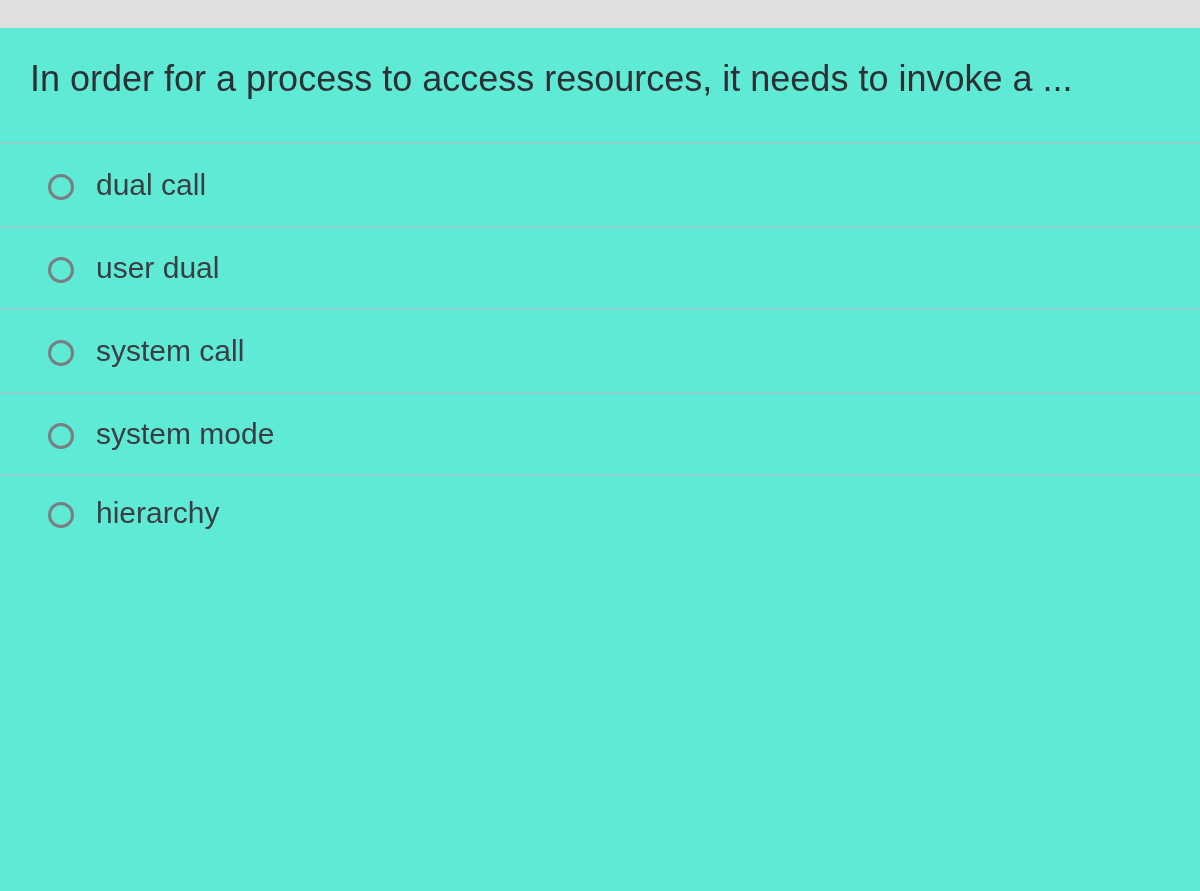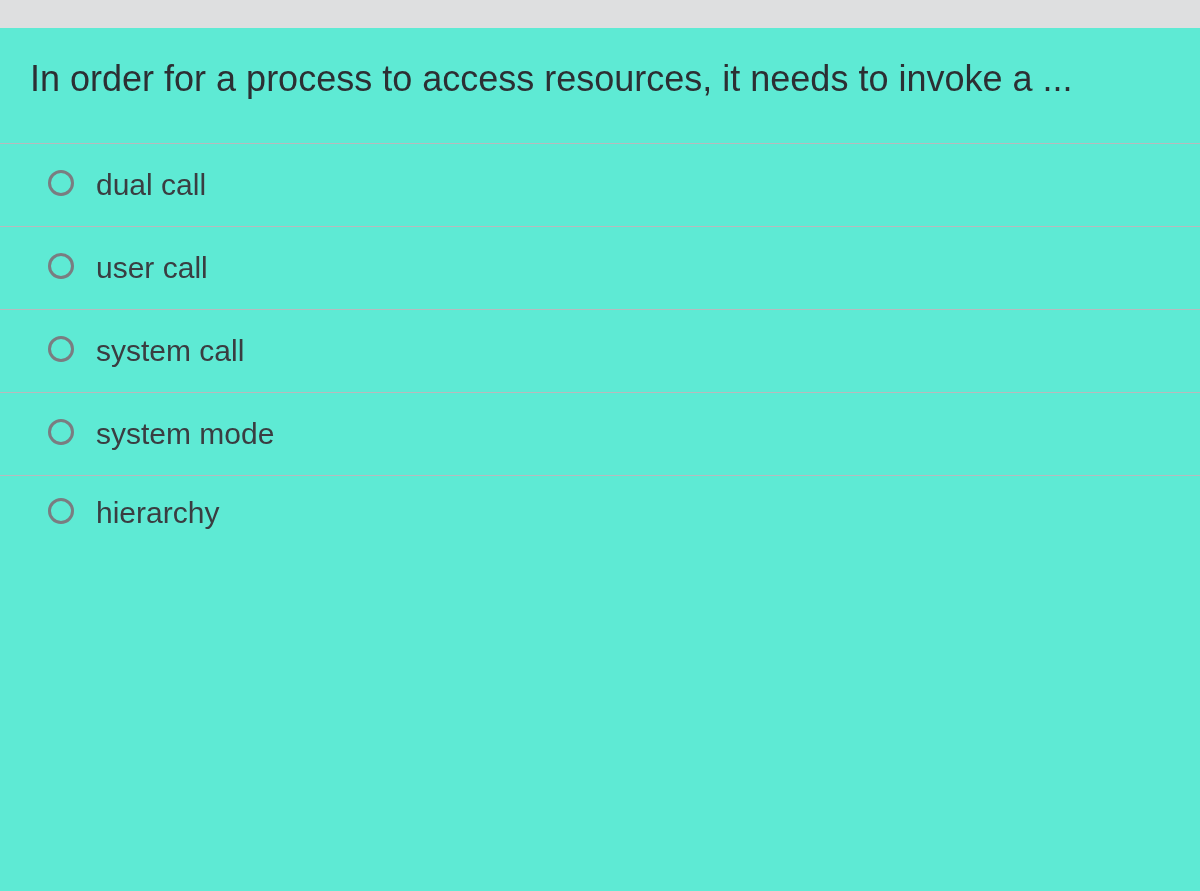--- a/index.html
+++ b/index.html
@@ -27,21 +27,21 @@
       color: #2c2f33;
       padding: 28px 30px 40px 30px;
       line-height: 1.3;
     }
     .options-list {
       display: flex;
       flex-direction: column;
     }
     .option-row {
       display: flex;
-      align-items: flex-start;
+      align-items: flex-end;
       padding: 26px 30px 26px 48px;
       border-top: 1px solid #b8babd;
       gap: 22px;
       cursor: pointer;
     }
     .option-row:last-child {
       padding-bottom: 18px;
       padding-top: 22px;
     }
     .radio-circle {
@@ -68,21 +68,21 @@
 
     <label class="option-row">
       <span class="radio-circle"></span>
       <span class="option-label">dual call</span>
     </label>
 
 
 
     <label class="option-row">
       <span class="radio-circle"></span>
-      <span class="option-label">user call</span>
+      <span class="option-label">user dual</span>
     </label>
 
 
     <label class="option-row">
       <span class="radio-circle"></span>
       <span class="option-label">system call</span>
     </label>
 
     <label class="option-row">
       <span class="radio-circle"></span>

